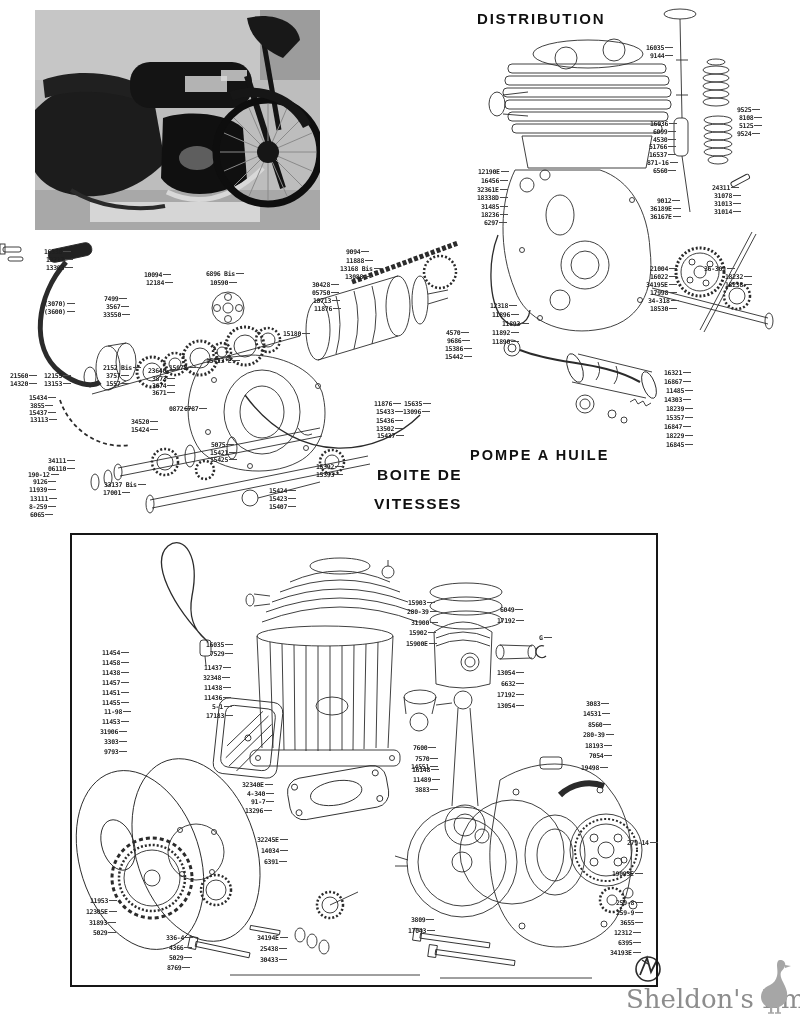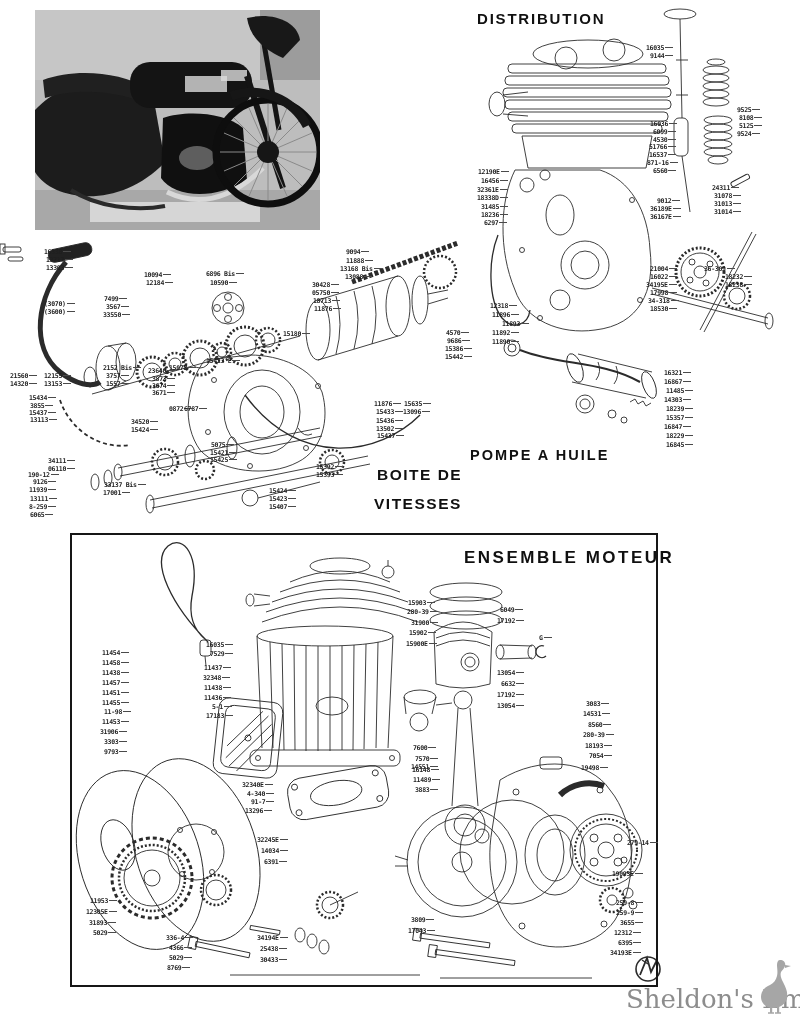--- a/index.html
+++ b/index.html
@@ -387,21 +387,20 @@
       </g>
     </g>
   </svg>
 
   <div class="engine-frame"></div>
 
   <div class="t1 t-dist">DISTRIBUTION</div>
   <div class="t1 t-pompe">POMPE A HUILE</div>
   <div class="t1 t-boite1">BOITE DE</div>
   <div class="t1 t-boite2">VITESSES</div>
-  <div class="t1 t-engine">ENSEMBLE MOTEUR</div>
 
   <div class="labels">
       <span class="plabel" style="left: 646px; top: 44px;">16035</span>
       <span class="plabel" style="left: 650px; top: 52px;">9144</span>
       <span class="plabel" style="left: 737px; top: 106px;">9525</span>
       <span class="plabel" style="left: 739px; top: 114px;">8108</span>
       <span class="plabel" style="left: 739px; top: 122px;">5125</span>
       <span class="plabel" style="left: 737px; top: 130px;">9524</span>
       <span class="plabel" style="left: 650px; top: 120px;">16036</span>
       <span class="plabel" style="left: 653px; top: 128px;">6099</span>

